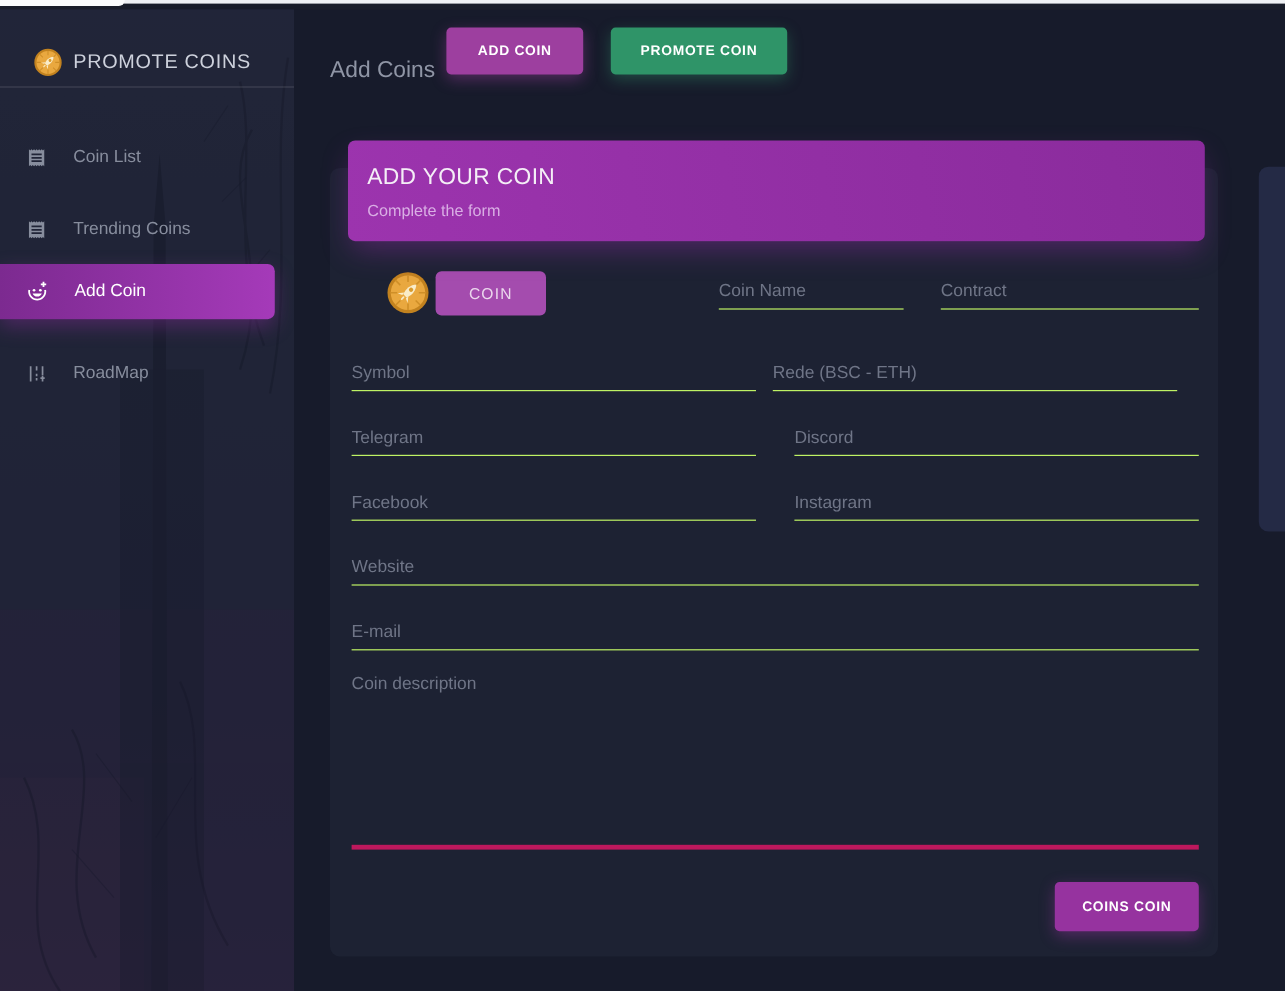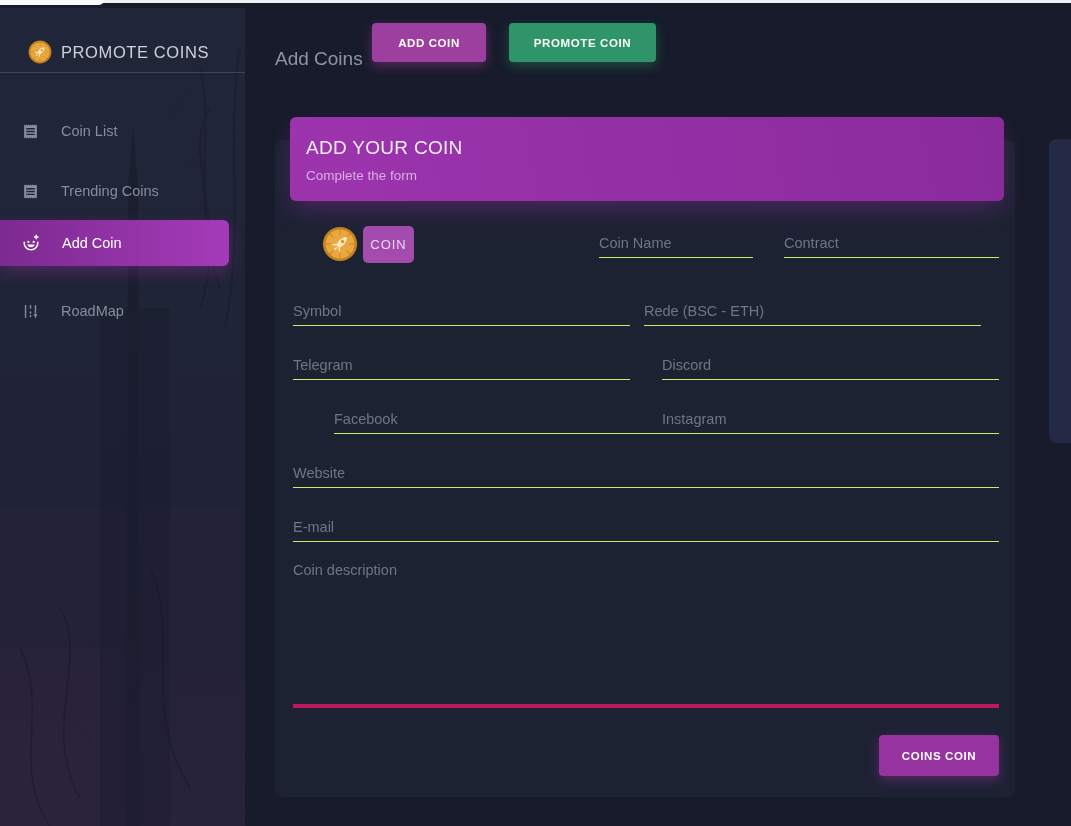--- a/index.html
+++ b/index.html
@@ -52,36 +52,36 @@
   .banner { position:absolute; left:290px; top:117px; width:714px; height:84px; border-radius:6px;
             background:linear-gradient(80deg,#9c34ae 0%,#8a2b9c 100%);
             box-shadow:0 10px 24px -4px rgba(145,45,165,.45); padding:20px 0 0 16px; z-index:4; }
   .banner-title { color:#f4eef6; font-size:19px; font-weight:400; letter-spacing:.3px; }
   .banner-sub { color:#d9aee4; font-size:13.5px; margin-top:9px; }
 
   .side-card { position:absolute; left:1049px; top:139px; width:30px; height:304px;
                background:#242a45; border-radius:8px; }
 
   .avatar { position:absolute; left:47px; top:86px; width:36px; height:36px; }
-  .upload-btn { position:absolute; left:88px; top:86px; width:51px; height:37px;
+  .upload-btn { position:absolute; left:88px; top:86px; width:92px; height:37px;
                 background:#a44cae; border:none; border-radius:5px; color:rgba(255,255,255,.78);
                 font-size:13px; letter-spacing:1px; cursor:pointer;
                 font-family:"Liberation Sans",sans-serif; }
 
   .fld { position:absolute; height:30px; background:transparent; border:none;
          border-bottom:1px solid #bef264; color:#c7ccd8; font-size:14.5px; outline:none;
          font-family:"Liberation Sans",sans-serif; }
   .fld::placeholder { color:#6f7587; opacity:1; }
   .f-coinname  { left:324px; top:88px;  width:154px; }
   .f-contract  { left:509px; top:88px;  width:215px; }
   .f-symbol    { left:18px;  top:156px; width:337px; }
   .f-rede      { left:369px; top:156px; width:337px; }
   .f-telegram  { left:18px;  top:210px; width:337px; }
   .f-discord   { left:387px; top:210px; width:337px; }
-  .f-facebook  { left:18px;  top:264px; width:337px;margin-left:41px; }
+  .f-facebook  { left:18px;  top:264px; width:337px; }
   .f-instagram { left:387px; top:264px; width:337px; }
   .f-website   { left:18px;  top:318px; width:706px; }
   .f-email     { left:18px;  top:372px; width:706px; }
   .f-desc { position:absolute; left:18px; top:414px; width:706px; height:154px; resize:none;
             background:transparent; border:none; border-bottom:4px solid #be185d; outline:none;
             color:#c7ccd8; font-size:14.5px; padding-top:8px;
             font-family:"Liberation Sans",sans-serif; }
   .f-desc::placeholder { color:#6f7587; opacity:1; }
 
   .btn-save { position:absolute; left:604px; top:595px; width:120px; height:41px; background:#96339f;

